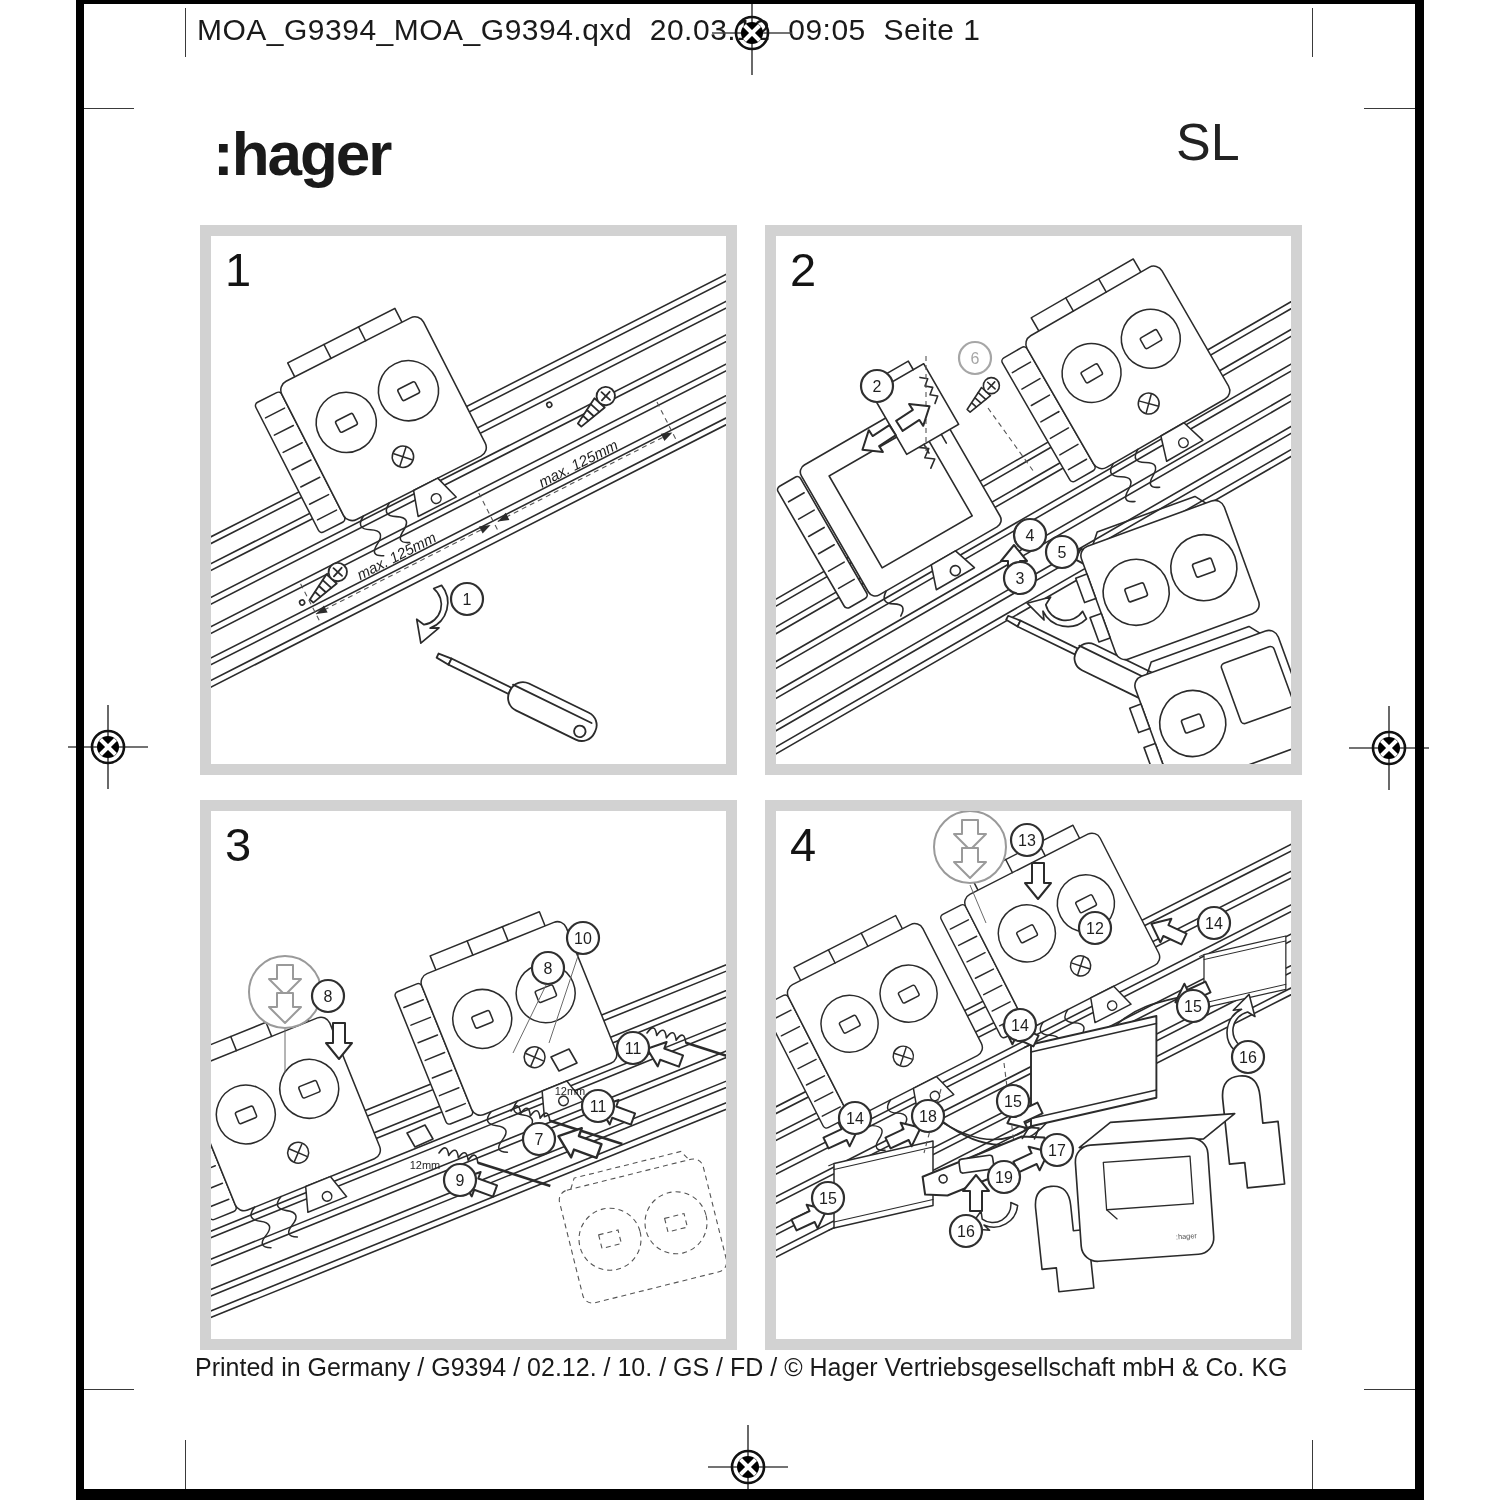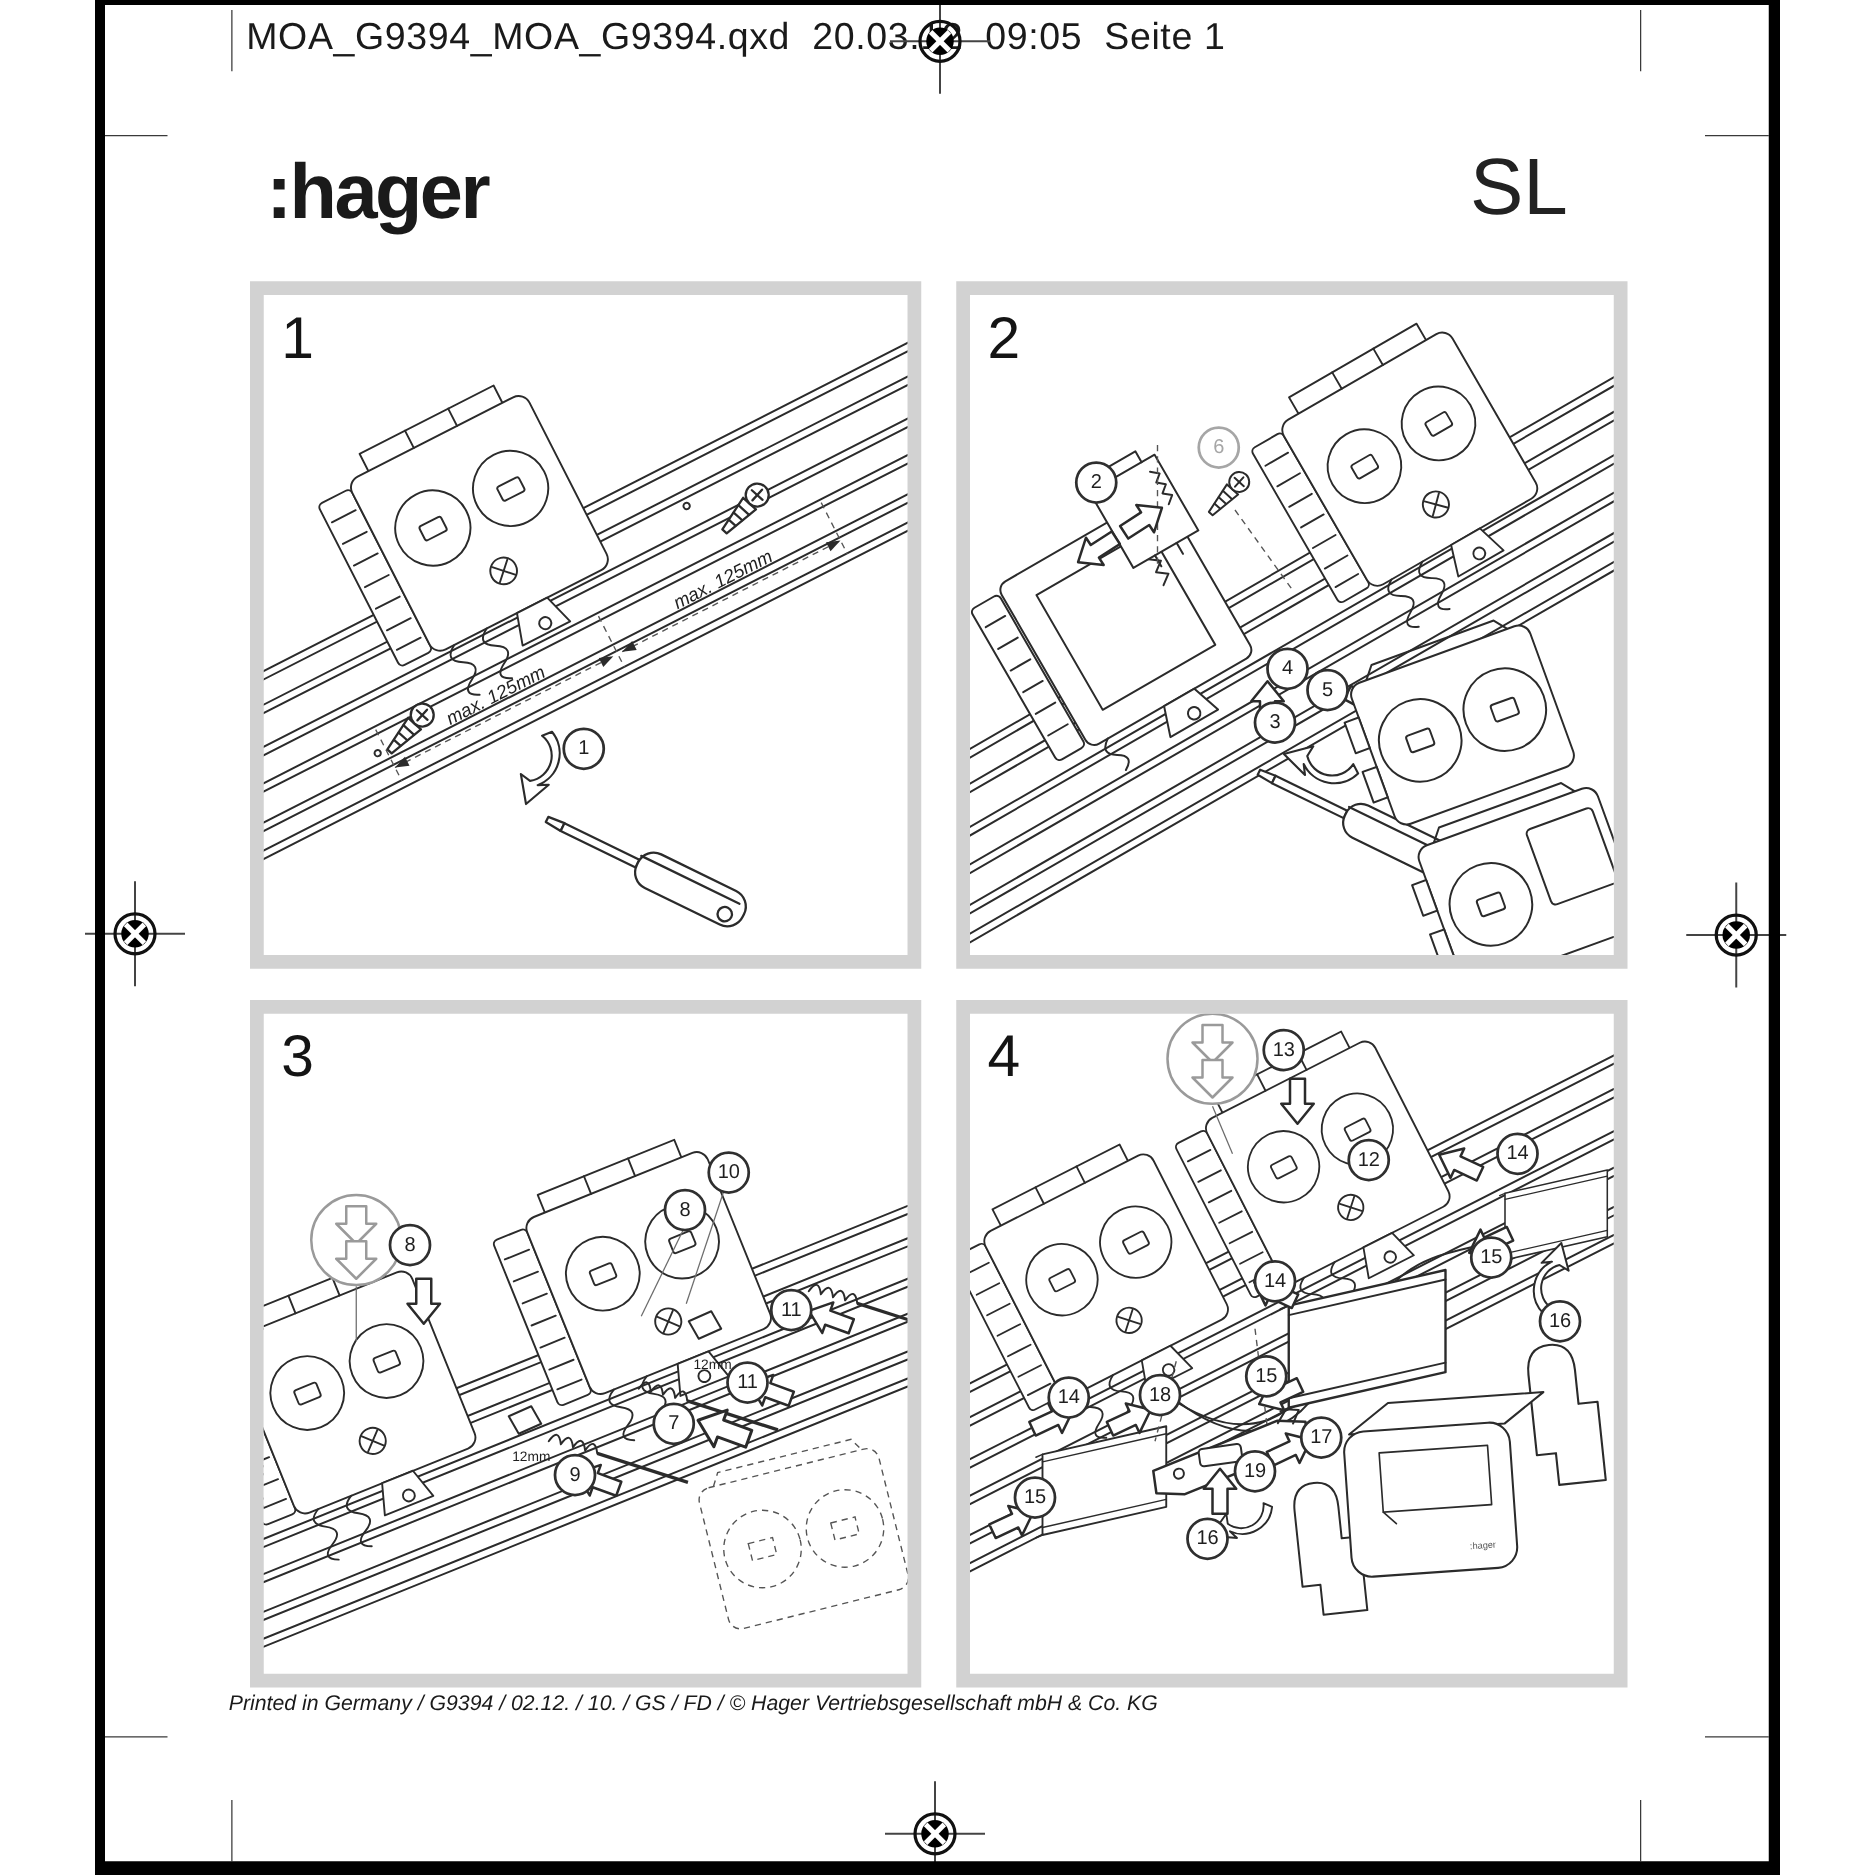--- a/index.html
+++ b/index.html
@@ -6,23 +6,23 @@
   .canvas{position:relative;width:1500px;height:1500px;background:#fff;overflow:hidden;
           font-family:"Liberation Sans",sans-serif;color:#1a1a1a;}
   
   .frame{position:absolute;left:76px;top:0;width:1348px;height:1500px;box-sizing:border-box;
          border-left:8px solid #000;border-right:9px solid #000;border-top:4px solid #000;
          border-bottom:11px solid #000;pointer-events:none;z-index:6;}
   
   .crop{position:absolute;background:#3a3a3a;z-index:2;}
   
   .hdr{position:absolute;left:197px;top:13px;font-size:30px;white-space:pre;letter-spacing:.5px;z-index:3;}
-  .ftr{position:absolute;left:183px;top:1353px;font-size:17px;white-space:pre;z-index:3;font-style:italic;}
+  .ftr{position:absolute;left:195px;top:1353px;font-size:25px;white-space:pre;z-index:3;}
   .logo{position:absolute;left:213px;top:118px;font-size:62px;font-weight:bold;letter-spacing:-2px;z-index:3;}
-  .sl{position:absolute;left:1176px;top:112px;font-size:64px;font-weight:400;color:#222;z-index:3;}
+  .sl{position:absolute;left:1176px;top:112px;font-size:52px;font-weight:400;color:#222;z-index:3;}
   
   .panel{position:absolute;width:537px;height:550px;box-sizing:border-box;background:#fff;
          border:11px solid #d2d2d2;z-index:3;}
   .p1{left:200px;top:225px}.p2{left:765px;top:225px}.p3{left:200px;top:800px}.p4{left:765px;top:800px}
   .panel svg.art{display:block;width:515px;height:528px;}
   
   .reg{position:absolute;width:100px;height:100px;z-index:4;}
   
   .ln{stroke:#2b2b2b;fill:none;stroke-width:1.6;stroke-linecap:round;stroke-linejoin:round}
   .f{stroke:#2b2b2b;fill:#fff;stroke-width:1.6;stroke-linejoin:round}

